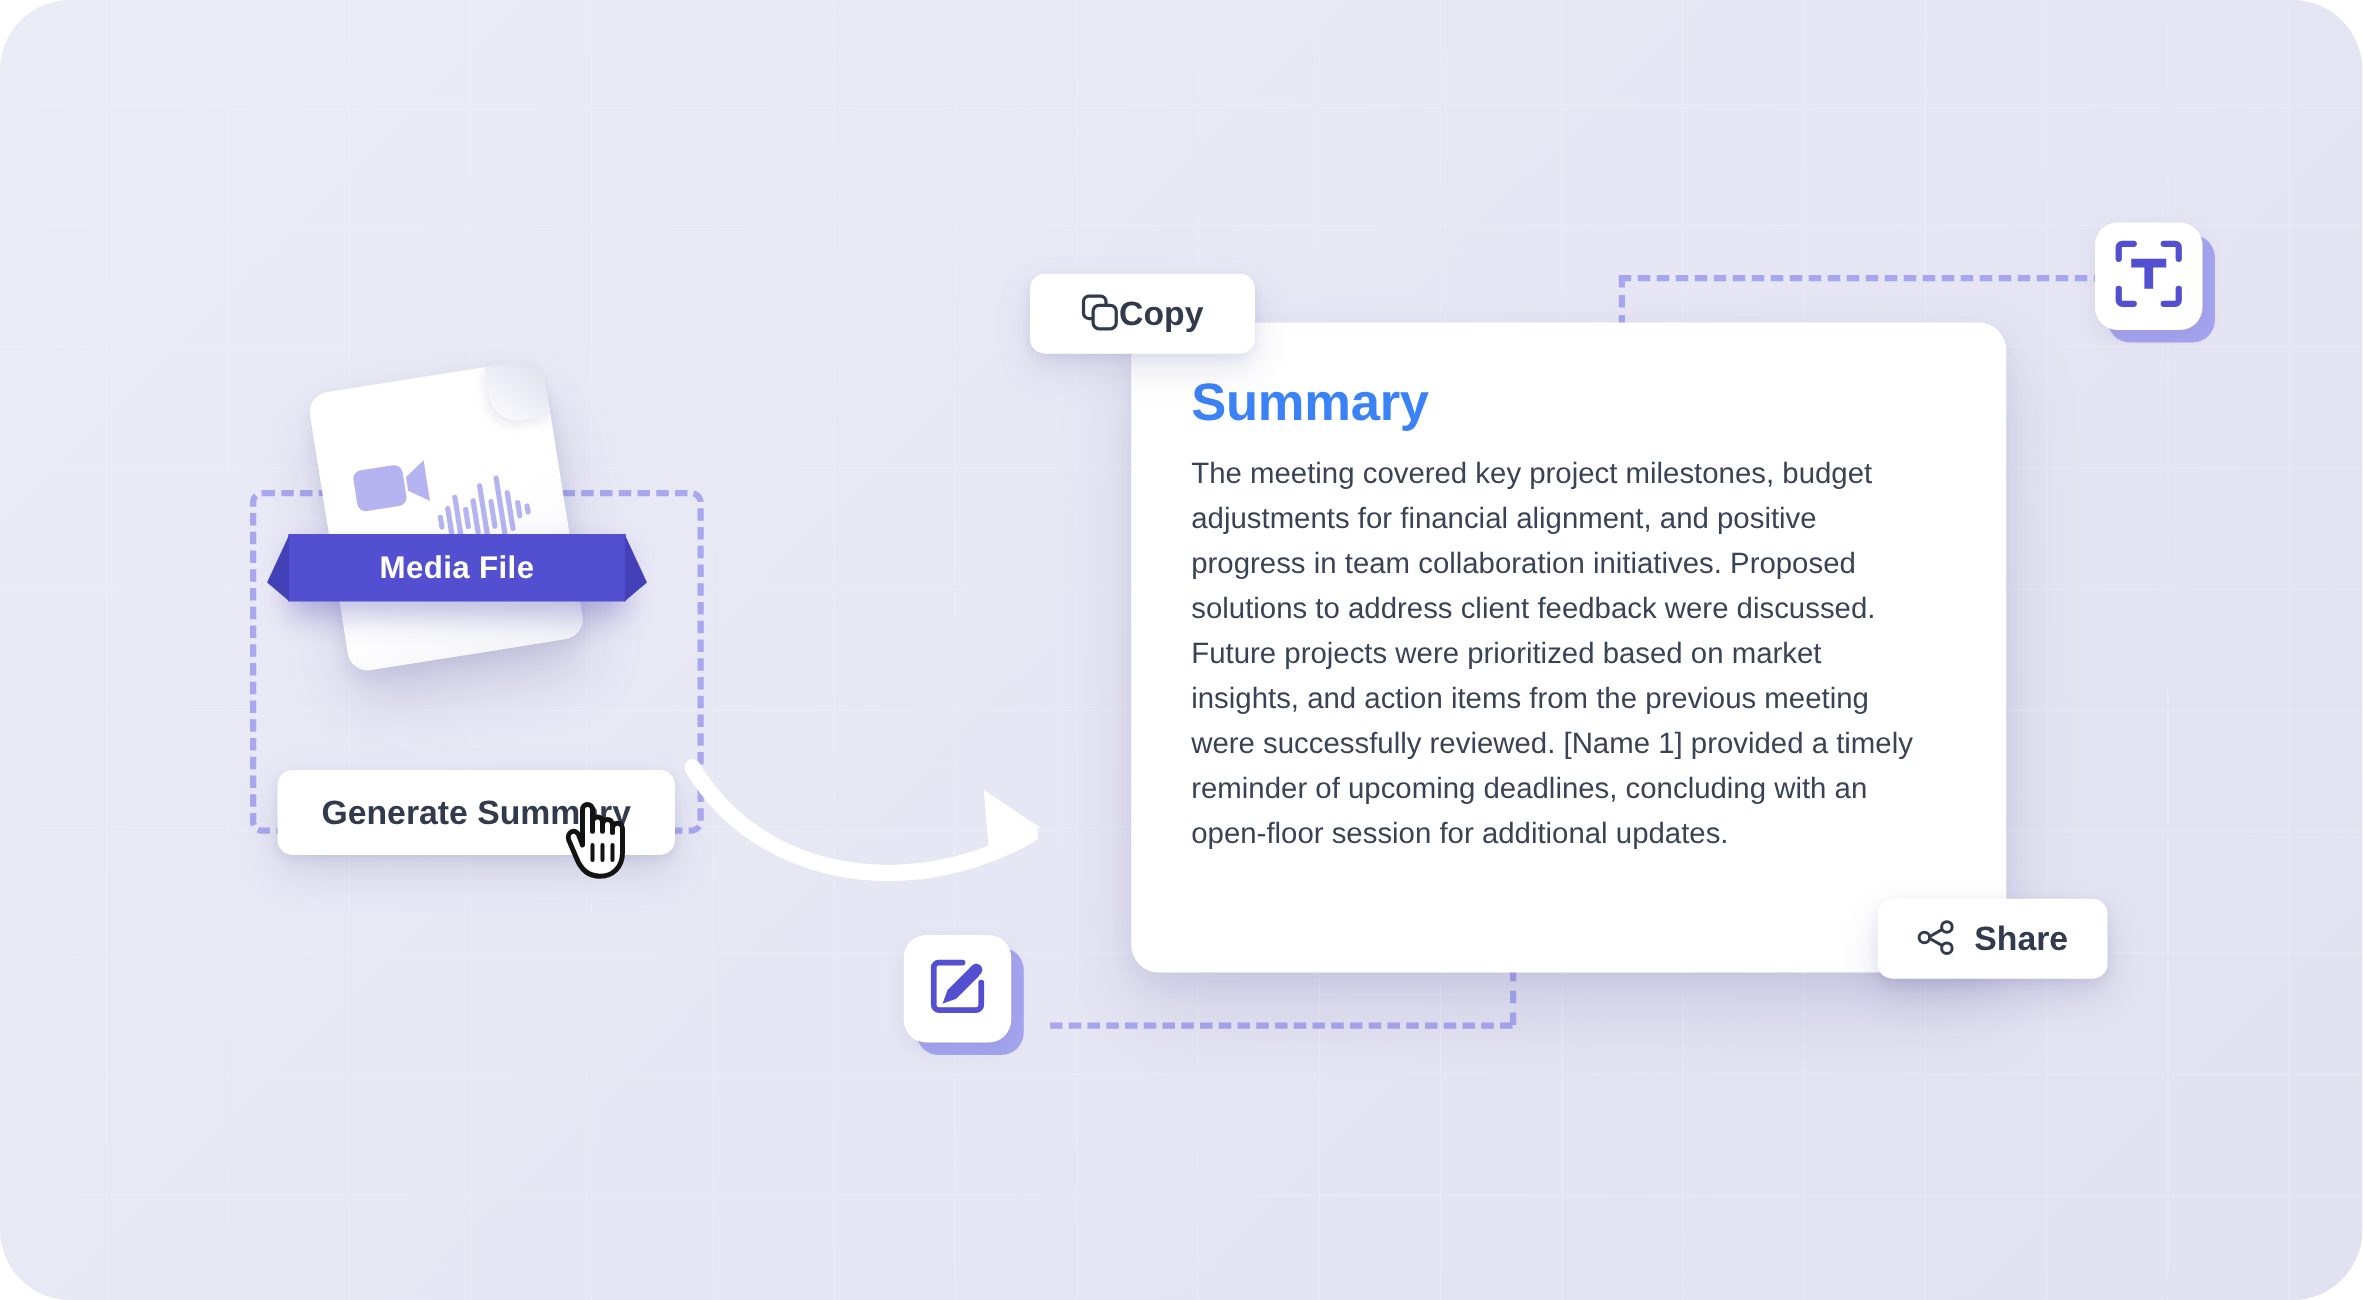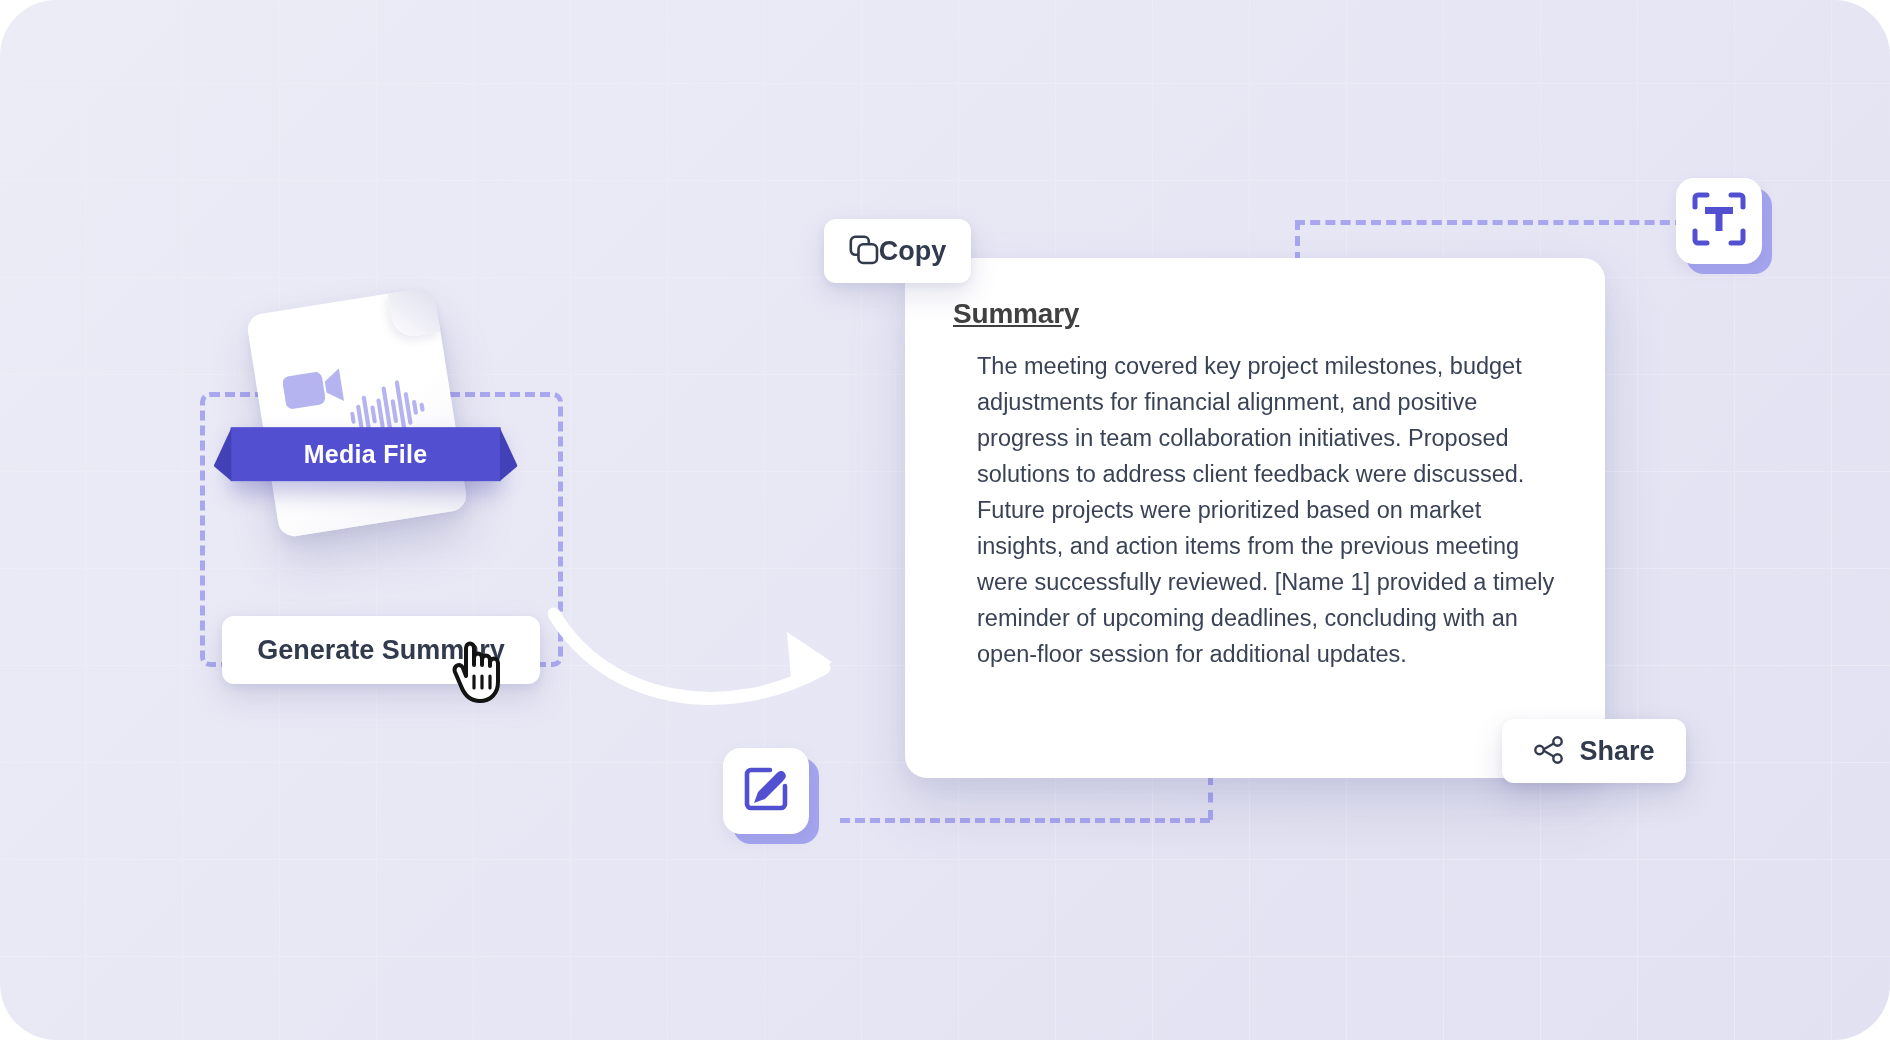--- a/index.html
+++ b/index.html
@@ -190,43 +190,41 @@
     width: 700px;
     height: 520px;
     background: #ffffff;
     border-radius: 22px;
     box-shadow: 0 30px 60px rgba(86,86,150,0.16), 0 8px 20px rgba(86,86,150,0.08);
   }
   #summary-title {
     position: absolute;
     left: 48px;
     top: 40px;
-    font-size: 28px;
+    font-size: 42px;
     font-weight: 700;
-    color: #404040;
+    color: #3b82f6;
     letter-spacing: -0.2px;
-    text-decoration: underline;
   }
   #summary-body {
     position: absolute;
     left: 48px;
-    top: 90px;
+    top: 102px;
     width: 592px;
     font-size: 23.5px;
     line-height: 36px;
     color: #3a4356;
-    margin-left: 24px;
   }
 
   
   #copy-btn {
     position: absolute;
     left: 824px;
     top: 219px;
-    width: 147px;
+    width: 180px;
     height: 64px;
     background: #ffffff;
     border: none;
     border-radius: 12px;
     box-shadow: 0 12px 28px rgba(86,86,150,0.16), 0 3px 8px rgba(86,86,150,0.09);
     display: flex;
     align-items: center;
     justify-content: center;
     gap: 0;
     cursor: pointer;

